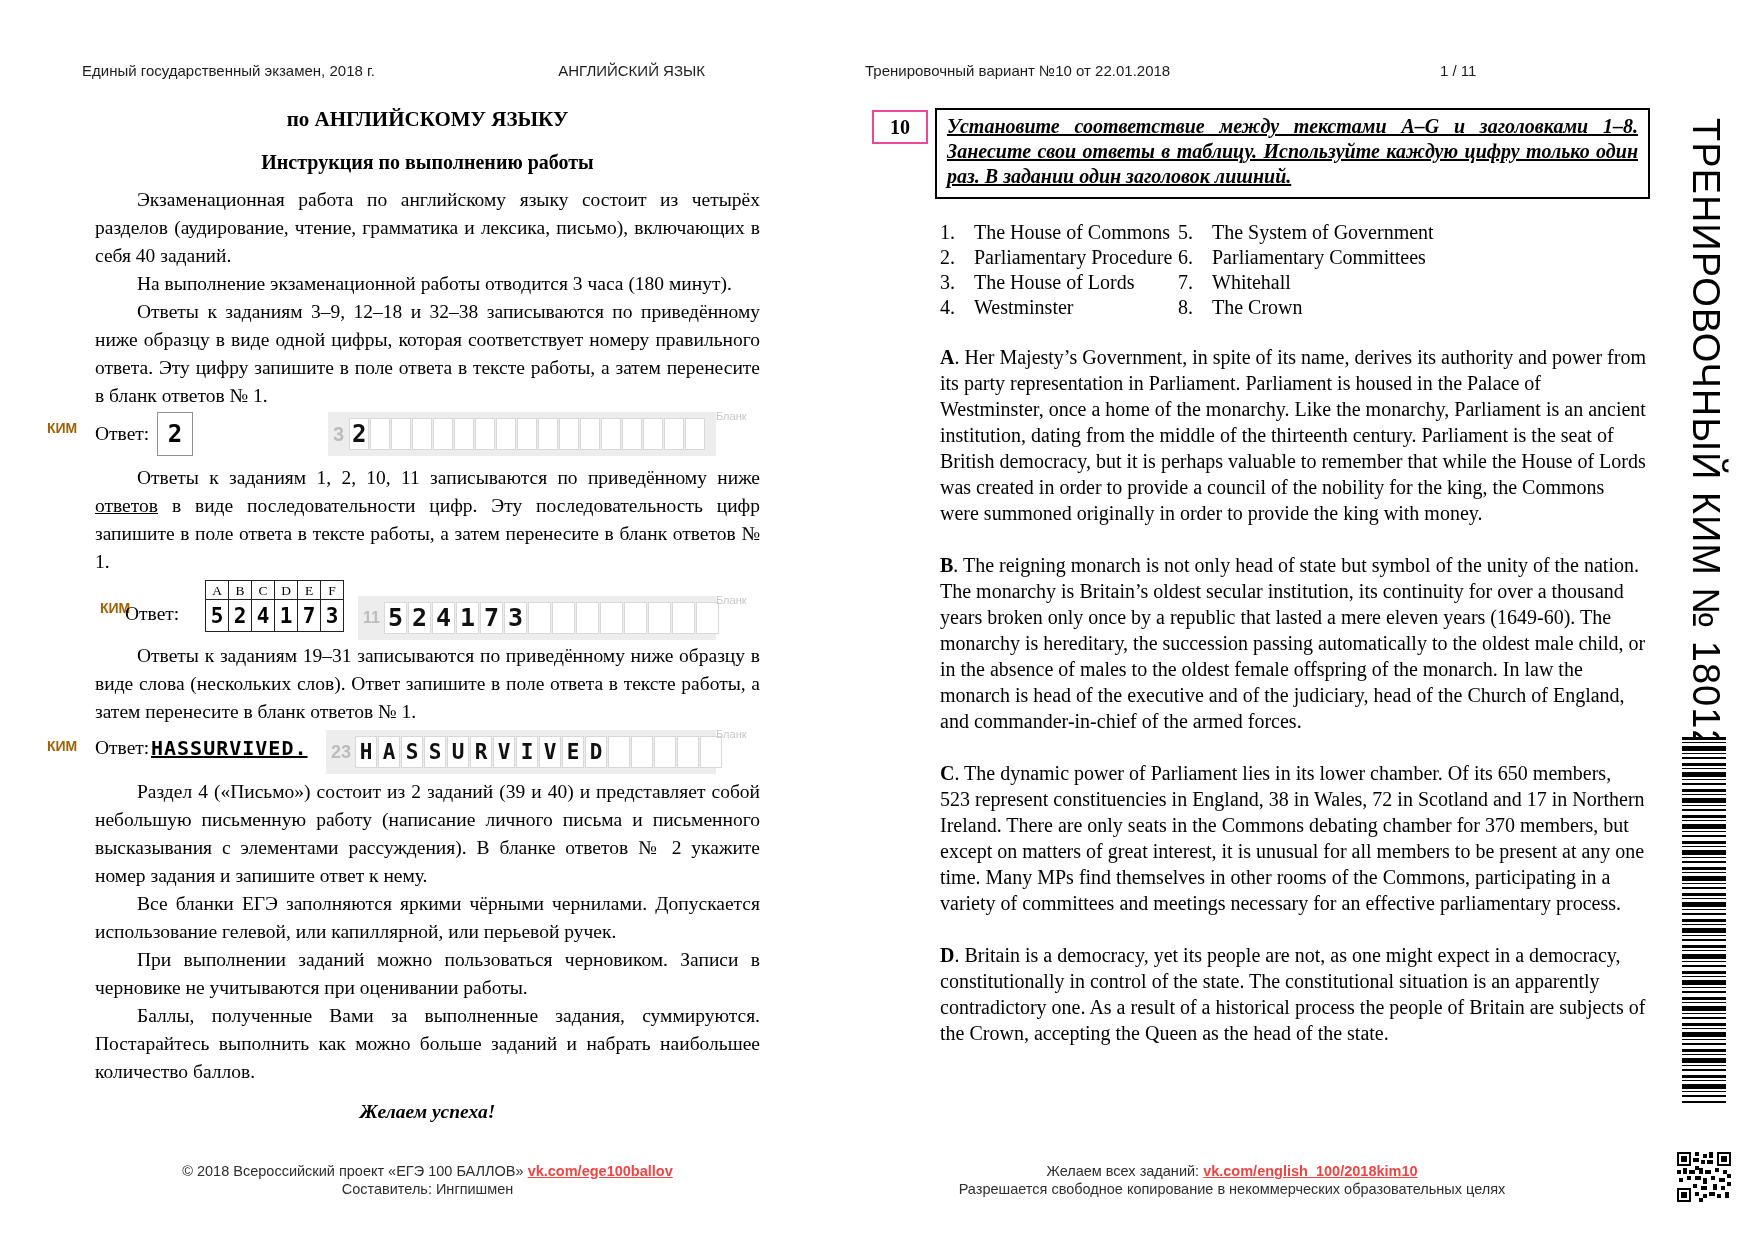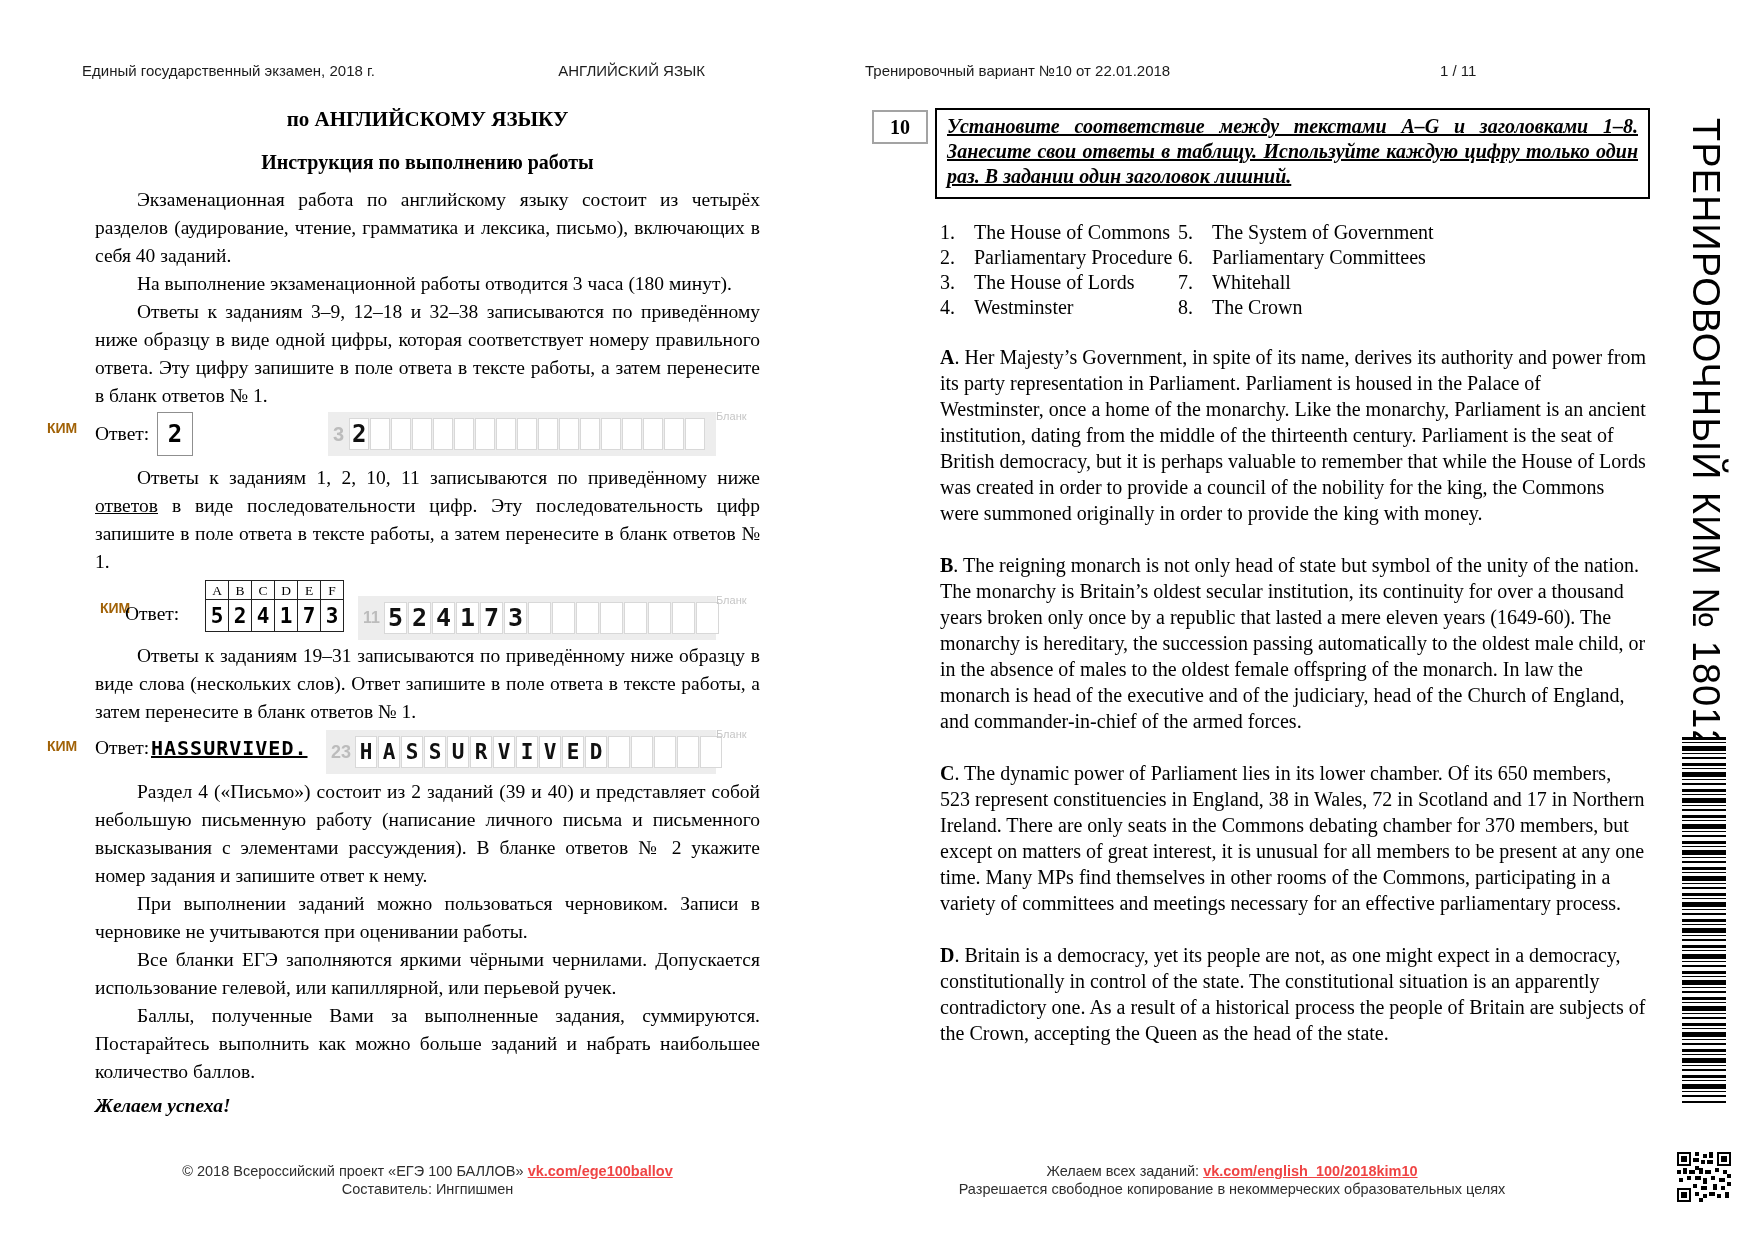--- a/index.html
+++ b/index.html
@@ -14,21 +14,21 @@
   .hdr-variant{left:865px;}
   .hdr-page{left:1440px;}
 
   
   .col-left{position:absolute;left:95px;top:106px;width:665px;
             font-size:19.5px;line-height:28px;text-align:justify;}
   .doc-title{text-align:center;font-weight:bold;font-size:21px;line-height:27px;}
   .instr-head{text-align:center;font-weight:bold;font-size:20px;margin:15px 0 10px;}
   p.body{margin:0;text-indent:42px;}
   .u{text-decoration:underline;}
-  .good-luck{font-weight:bold;font-style:italic;margin-top:6px;}
+  .good-luck{text-align:center;font-weight:bold;font-style:italic;margin-top:12px;}
 
   .hand{font-family:"DejaVu Sans Mono",monospace;font-weight:bold;}
 
   
   .ans-row{position:relative;text-align:left;}
   .row1{height:50px;margin:2px 0 2px;}
   .row2{height:60px;margin:4px 0 2px;}
   .row3{height:46px;margin:4px 0 2px;}
   .kim{position:absolute;font-family:"Liberation Sans",sans-serif;font-size:14px;
        font-weight:bold;color:#a16207;}
@@ -67,21 +67,21 @@
   
   .foot{position:absolute;top:1163px;text-align:center;font-family:"Liberation Sans",sans-serif;
         font-size:14.5px;line-height:17.5px;color:#2e2e2e;}
   .foot-left{left:95px;width:665px;}
   .foot-right{left:872px;width:720px;}
   a.lnk{color:#ef4444;text-decoration:underline;cursor:pointer;font-weight:bold;}
 
   
   .col-right{position:absolute;left:872px;top:108px;width:778px;font-size:20px;line-height:26px;}
   .task-row{display:flex;gap:7px;align-items:flex-start;}
-  .task-num{flex:none;width:52px;height:30px;border:2px solid #a3a3a3;margin-top:2px;
+  .task-num{flex:none;width:52px;height:30px;border:2px solid #ec4899;margin-top:2px;
         display:flex;align-items:center;justify-content:center;font-weight:bold;font-size:20px;}
   .task-box{flex:1;border:2px solid #000;padding:4px 10px 8px;font-weight:bold;
         font-style:italic;font-size:20px;line-height:25px;text-align:justify;text-decoration:underline;}
   .headings{margin:22px 0 0 68px;display:grid;grid-template-columns:34px 204px 34px auto;
         row-gap:3px;font-size:20px;line-height:22px;}
   .rtext{margin:26px 0 0 68px;width:706px;text-align:left;}
   .rtext p{margin:0;}
 
   
   .vtitle{position:absolute;left:1727px;top:118px;transform:rotate(90deg);
@@ -212,22 +212,22 @@
             <div class="cell"></div>
             <div class="cell"></div>
             <div class="cell"></div>
             <div class="cell"></div>
           </div>
       </div>
       <span class="blank-lbl">Бланк</span>
     </div>
 
     <p class="body">Раздел 4 («Письмо») состоит из 2 заданий (39 и 40) и представляет собой небольшую письменную работу (написание личного письма и письменного высказывания с элементами рассуждения). В бланке ответов № 2 укажите номер задания и запишите ответ к нему.</p>
+    <p class="body">Все бланки ЕГЭ заполняются яркими чёрными чернилами. Допускается использование гелевой, или капиллярной, или перьевой ручек.</p>
     <p class="body">При выполнении заданий можно пользоваться черновиком. Записи в черновике не учитываются при оценивании работы.</p>
-    <p class="body">Все бланки ЕГЭ заполняются яркими чёрными чернилами. Допускается использование гелевой, или капиллярной, или перьевой ручек.</p>
     <p class="body">Баллы, полученные Вами за выполненные задания, суммируются. Постарайтесь выполнить как можно больше заданий и набрать наибольшее количество баллов.</p>
     <div class="good-luck">Желаем успеха!</div>
   </div>
 
   <div class="foot foot-left">
     <span>© 2018 Всероссийский проект «ЕГЭ 100 БАЛЛОВ» </span><a class="lnk">vk.com/ege100ballov</a>
     <br>
     <span>Составитель: Ингпишмен</span>
   </div>
 

